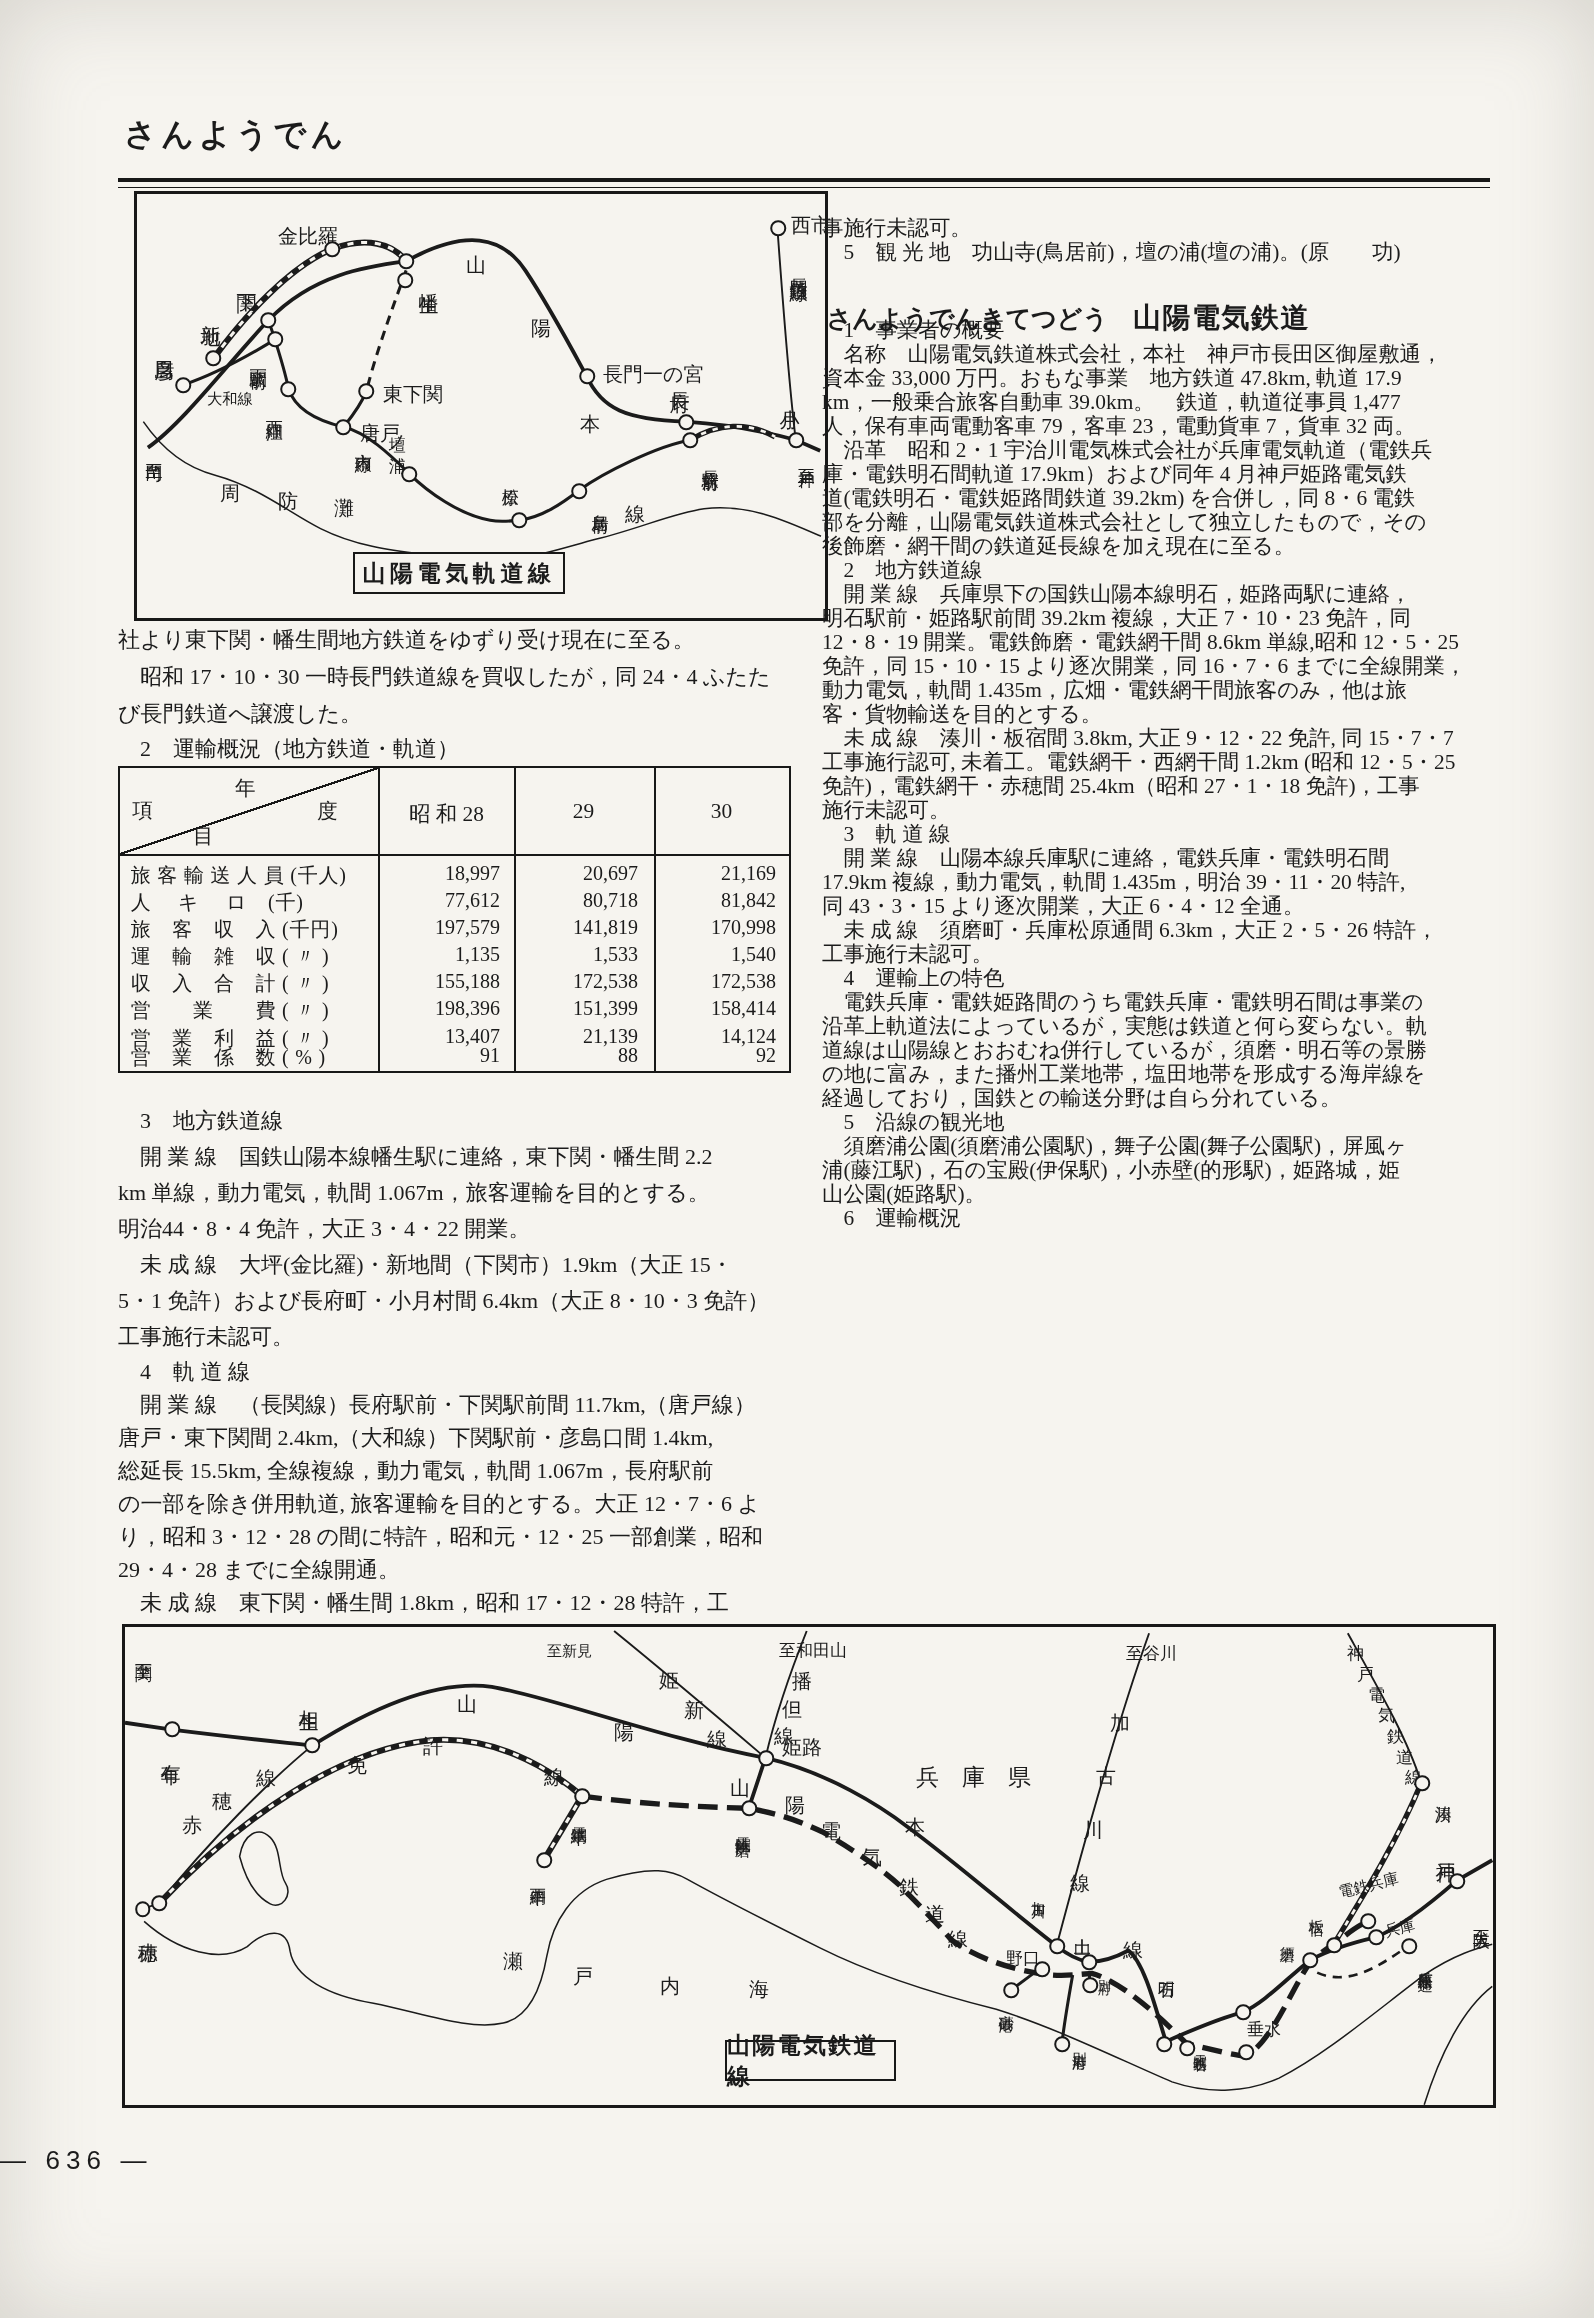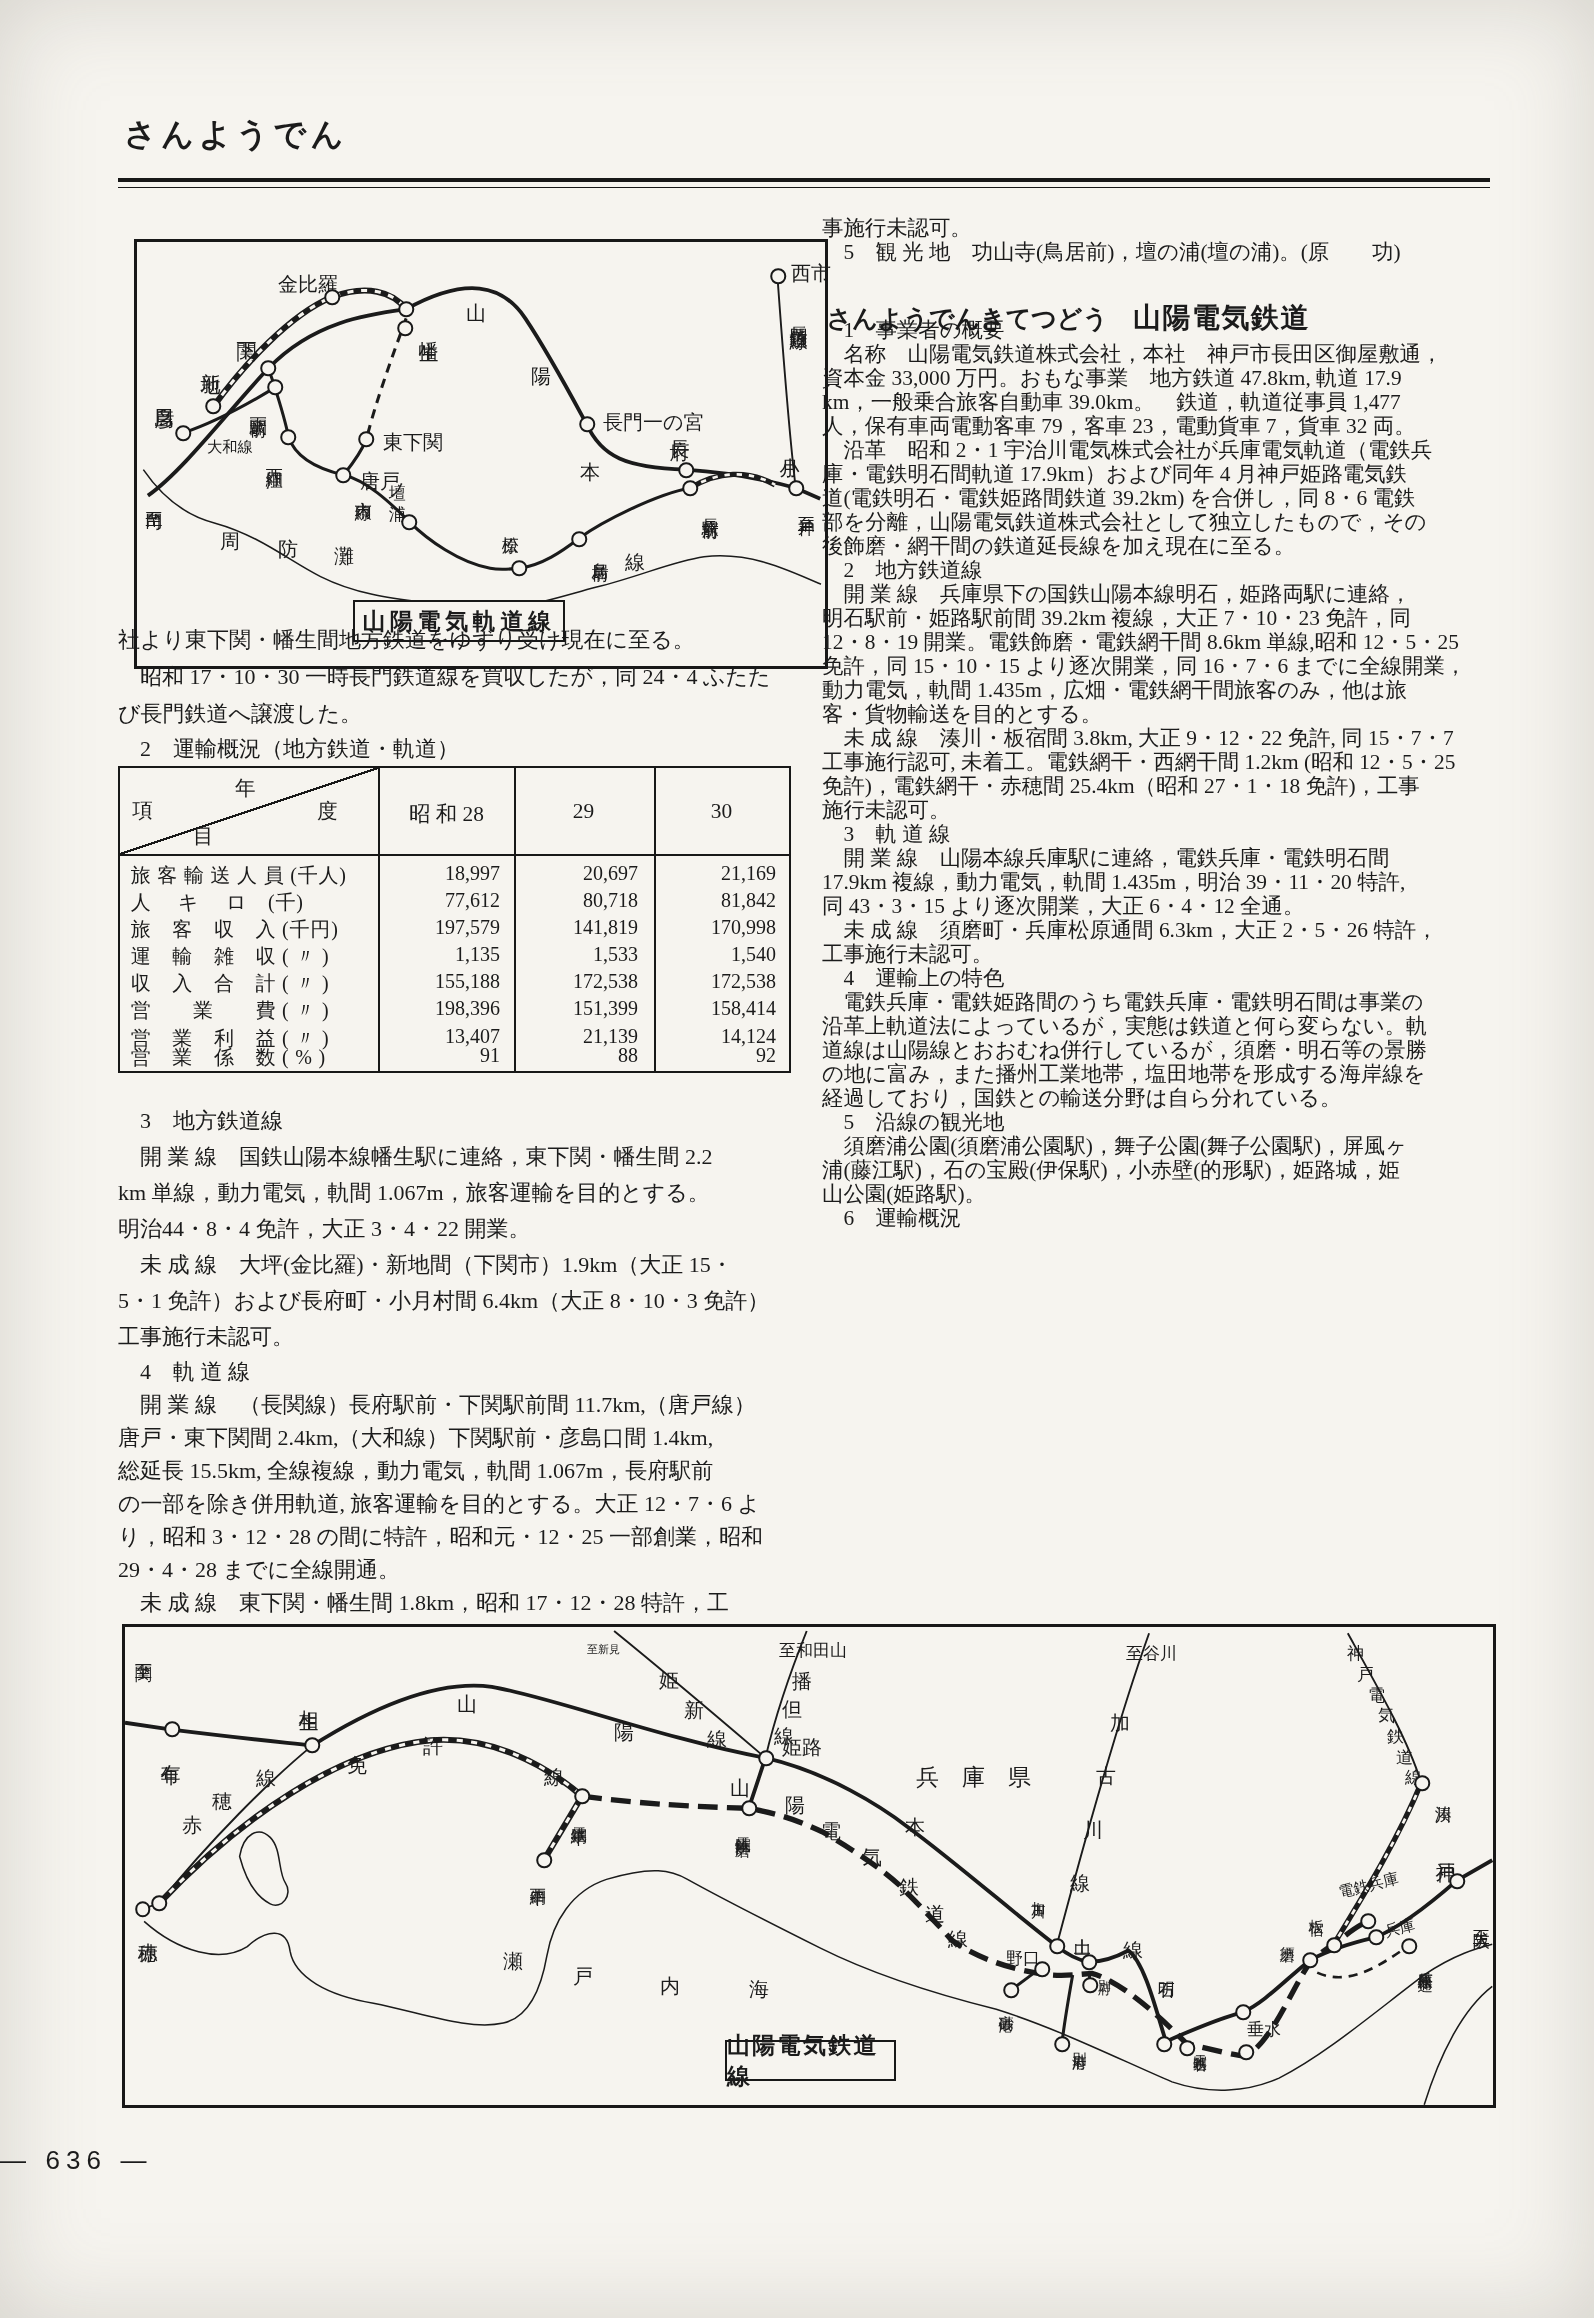--- a/index.html
+++ b/index.html
@@ -47,21 +47,21 @@
     font-size:26px;letter-spacing:6.1px;font-family:"Liberation Sans","DejaVu Sans",sans-serif;}
 </style>
 </head>
 <body>
 
 <div class="page">
 
   <div class="running-head">さんようでん</div>
   <div class="head-rule"></div>
 
-  <div class="mapbox" style="left:134px;top:191px;width:688px;height:424px;margin-top:48px;">
+  <div class="mapbox" style="left:134px;top:191px;width:688px;height:424px;">
     <svg width="688" height="424" viewBox="0 0 900 555">
       <g fill="none" stroke="#1b1b1b">
 
         <path stroke-width="2" d="M8,298 C30,330 62,358 102,368 C160,384 200,418 240,438 C300,468 360,468 420,478 C480,490 540,468 600,452 C658,438 700,418 742,412 C800,405 850,428 895,448"></path>
 
         <path stroke-width="5" d="M14,332 C60,300 120,220 172,165 C230,105 300,95 352,88 C430,45 478,55 508,100 C538,145 562,190 588,238 C608,282 640,295 718,298 C780,302 826,312 862,322 L894,336"></path>
 
         <path stroke-width="2.5" d="M838,45 C845,140 852,240 862,322"></path>
 
         <path stroke-width="8" d="M100,215 C140,160 200,95 255,72 C300,55 335,65 352,88"></path>
@@ -306,21 +306,21 @@
         <span class="ml" style="left: 87px; top: 164px;">穂</span>
         <span class="ml" style="left: 131px; top: 141px;">線</span>
         <span class="ml v" style="left: 12.2px; top: 300px;">赤穂</span>
         <span class="ml" style="left: 222px; top: 128px;">免</span>
         <span class="ml" style="left: 298px; top: 109px;">許</span>
         <span class="ml" style="left: 419px; top: 140px;">線</span>
         <span class="ml" style="left: 332px; top: 67px;">山</span>
         <span class="ml" style="left: 489px; top: 95px;">陽</span>
         <span class="ml" style="left: 780px; top: 190px;">本</span>
         <span class="ml" style="left: 998px; top: 313px;">線</span>
-        <span class="ml" style="left: 422px; top: 17px; font-size: 11px; margin-left: 40px;">至新見</span>
+        <span class="ml" style="left: 422px; top: 17px; font-size: 15px;">至新見</span>
         <span class="ml" style="left: 534px; top: 43px;">姫</span>
         <span class="ml" style="left: 559px; top: 73px;">新</span>
         <span class="ml" style="left: 582px; top: 102px;">線</span>
         <span class="ml" style="left: 654px; top: 15.3px; font-size: 17px;">至和田山</span>
         <span class="ml" style="left: 667px; top: 44px;">播</span>
         <span class="ml" style="left: 657px; top: 72px;">但</span>
         <span class="ml" style="left: 649px; top: 99px;">線</span>
         <span class="ml" style="left: 657px; top: 110px;">姫路</span>
         <span class="ml" style="left: 791px; top: 139px; font-size: 23px;">兵　庫　県</span>
         <span class="ml" style="left: 1001px; top: 18.3px; font-size: 17px;">至谷川</span>

